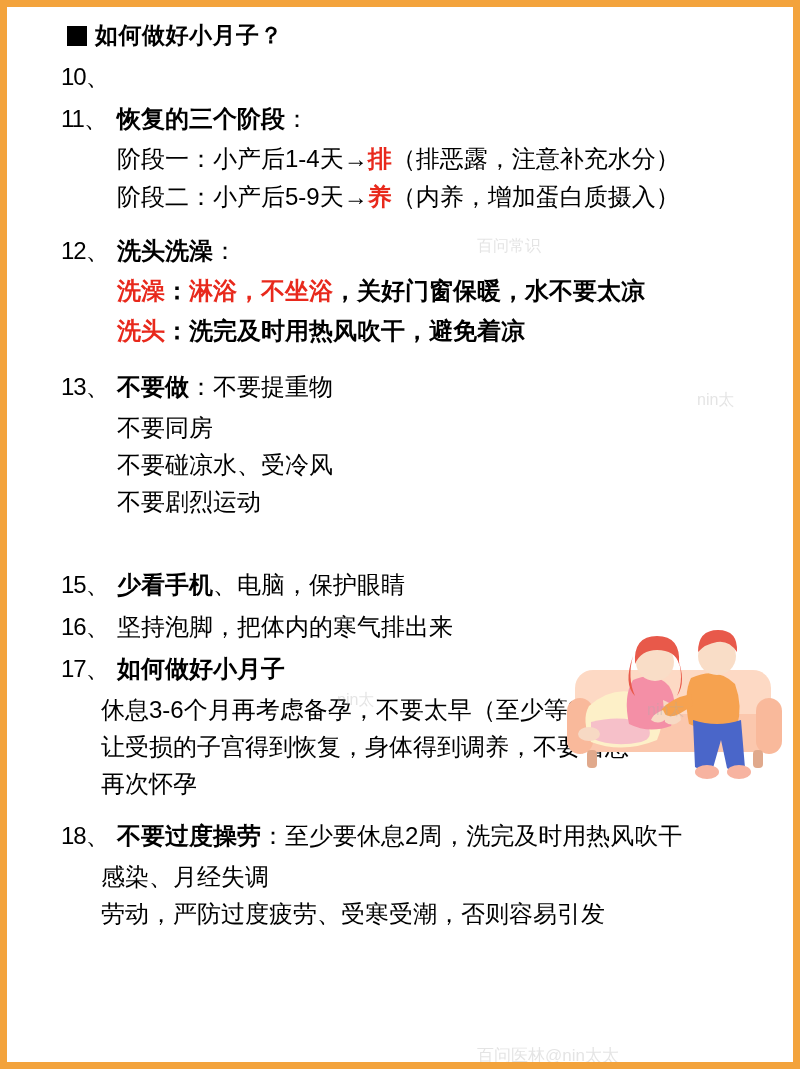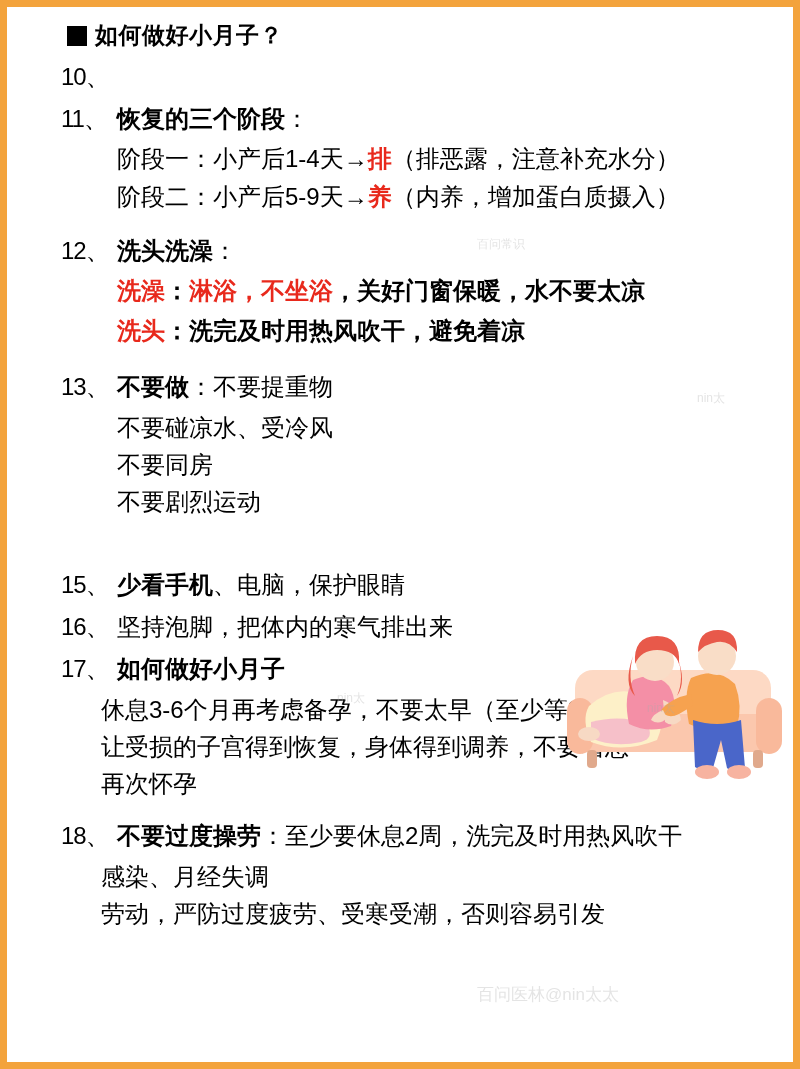--- a/index.html
+++ b/index.html
@@ -109,29 +109,29 @@
     padding-left: 76px;
     line-height: 1.55;
   }
   .spacer-lg { height: 40px; }
   .spacer-sm { height: 10px; }
 
   
   .wm {
     position: absolute;
     color: rgba(170,170,170,0.32);
-    font-size: 12px;
+    font-size: 16px;
     pointer-events: none;
     white-space: nowrap;
   }
   .wm1 { left: 470px; top: 236px; }
   .wm2 { left: 690px; top: 390px; }
   .wm3 { left: 330px; top: 690px; }
   .wm4 { left: 640px; top: 700px; }
-  .wm5 { left: 470px; top: 983px; font-size: 17px; }
+  .wm5 { left: 470px; top: 1044px; font-size: 17px; }
 
   
   .illo {
     position: absolute;
     left: 560px;
     top: 594px;
     width: 215px;
     height: 196px;
   }
 </style>
@@ -179,22 +179,22 @@
     </div>
 
     <div class="spacer-sm"></div>
 
     <div class="row">
       <span class="num">13、</span>
       <span class="row-body">
         <span class="b">不要做</span><span>：不要提重物</span>
       </span>
     </div>
+    <div class="indent-block">不要同房</div>
     <div class="indent-block">不要碰凉水、受冷风</div>
-    <div class="indent-block">不要同房</div>
     <div class="indent-block">不要剧烈运动</div>
 
     <div class="spacer-lg"></div>
 
     <div class="row">
       <span class="num">15、</span>
       <span class="row-body">
         <span class="b">少看手机</span><span>、电脑，保护眼睛</span>
       </span>
     </div>

